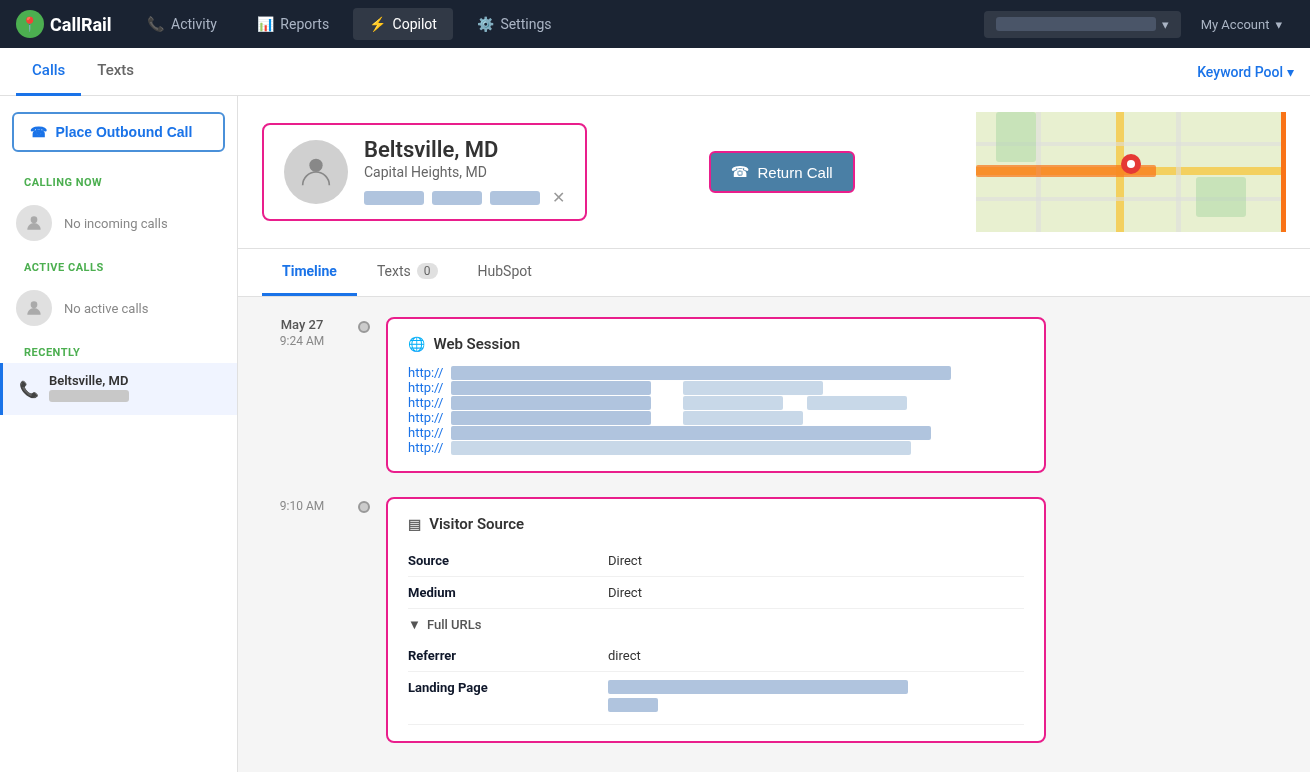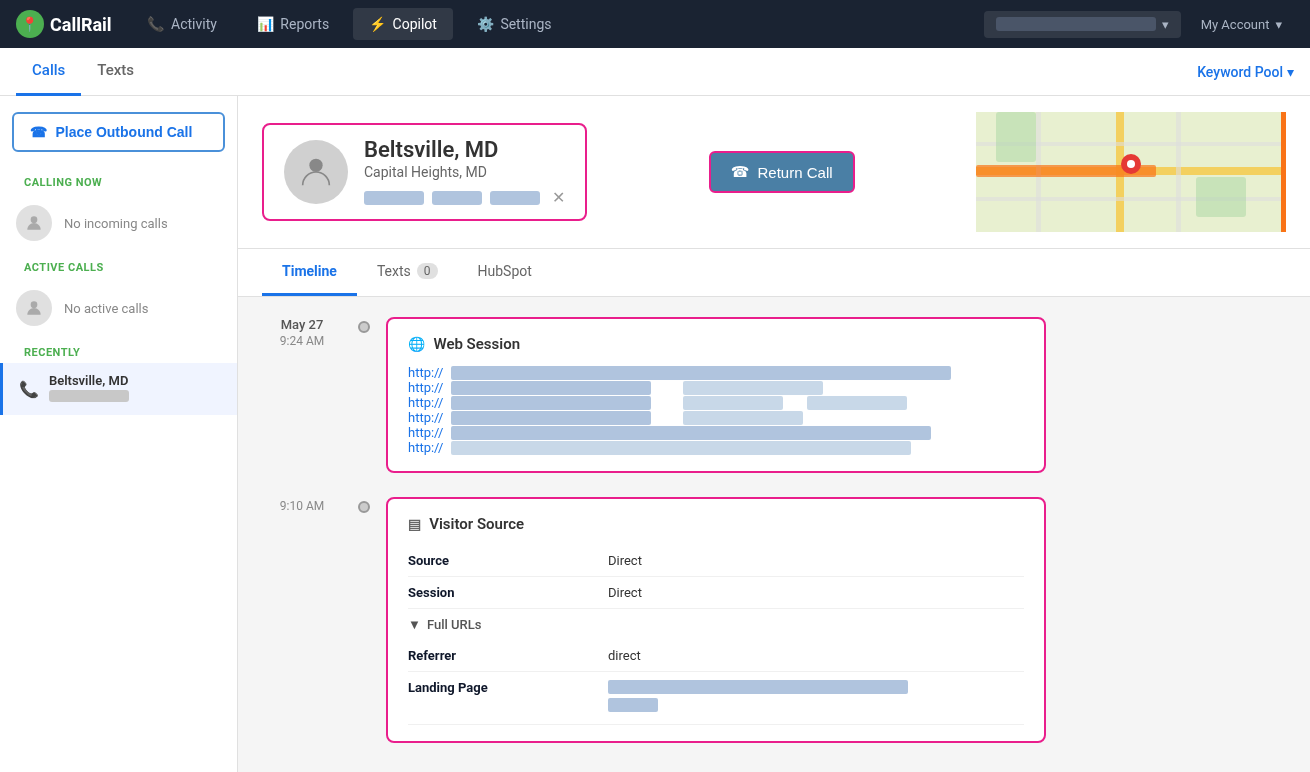--- a/index.html
+++ b/index.html
@@ -583,21 +583,21 @@
         <div class="source-card">
           <div class="card-title">
             <span class="card-icon">▤</span>
             <span>Visitor Source</span>
           </div>
           <div class="source-row">
             <span class="source-label">Source</span>
             <span class="source-value">Direct</span>
           </div>
           <div class="source-row">
-            <span class="source-label">Session</span>
+            <span class="source-label">Medium</span>
             <span class="source-value">Direct</span>
           </div>
           <div class="full-urls-toggle">
             <span>▼</span>
             <span>Full URLs</span>
           </div>
           <div class="source-row">
             <span class="source-label">Referrer</span>
             <span class="source-value">direct</span>
           </div>

